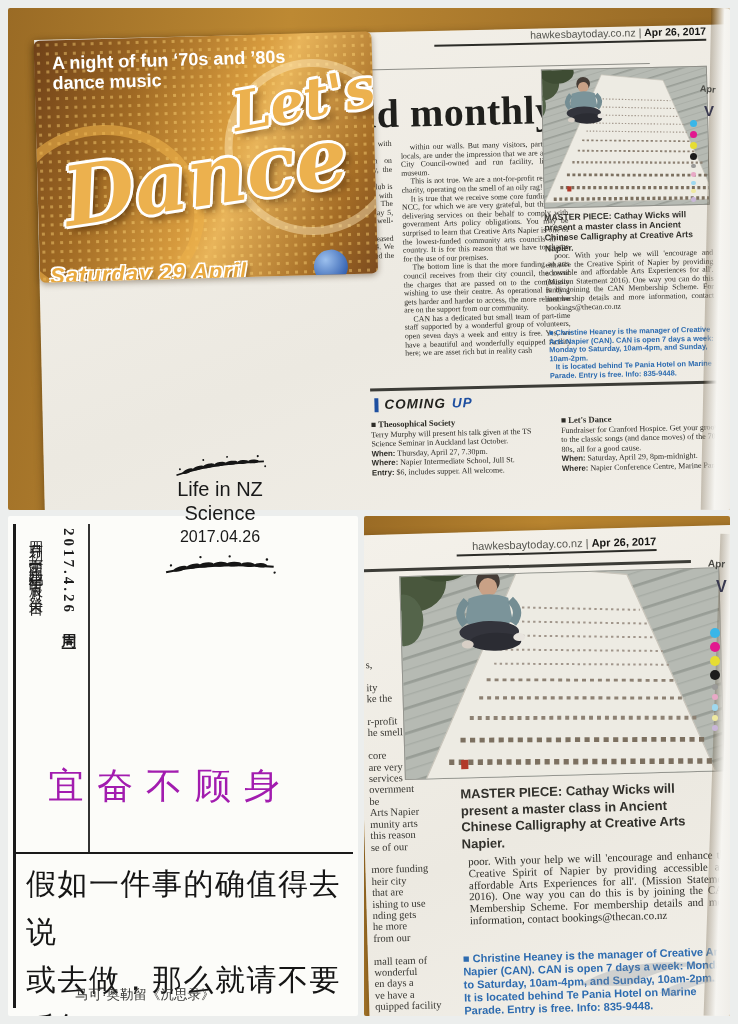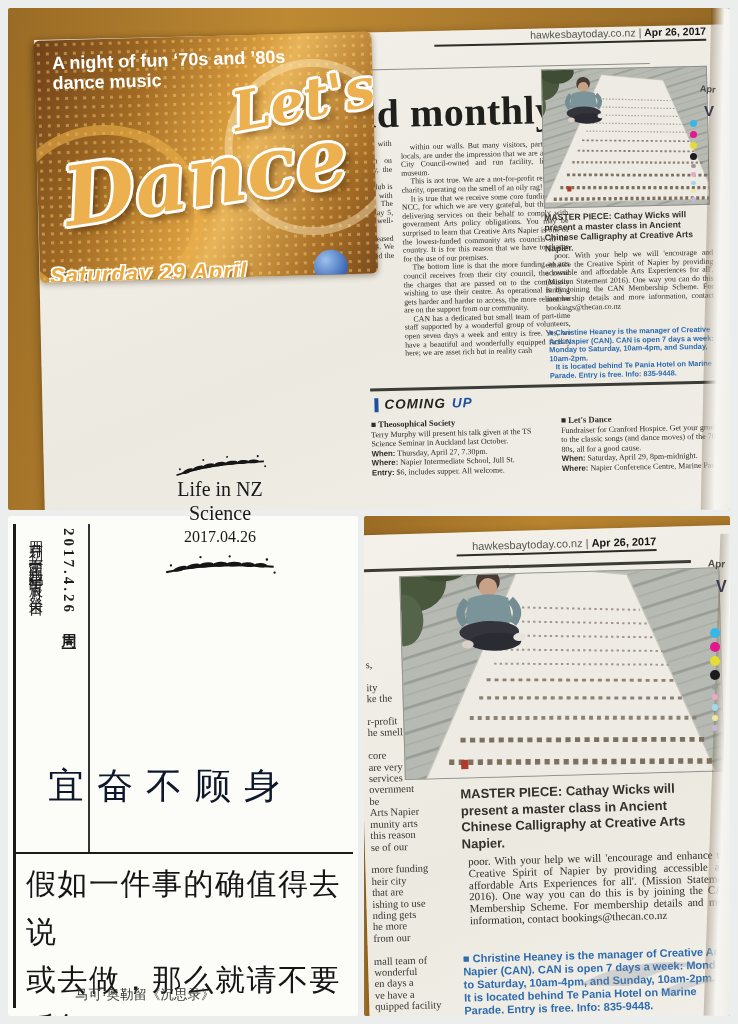--- a/index.html
+++ b/index.html
@@ -108,27 +108,27 @@
   
   .cal-line{position:absolute;background:#1a1a1a;}
   #cal-left-line{left:5px;top:8px;width:3px;height:484px;}
   #cal-v-line{left:80px;top:8px;width:1.5px;height:328px;background:#333;}
   #cal-h-line{left:5px;top:336px;width:340px;height:2px;}
   .vtext{position:absolute;writing-mode:vertical-rl;text-orientation:mixed;color:#1d1d1d;}
   #cal-lunar{left:13px;top:14px;height:322px;width:24px;font-size:14.5px;letter-spacing:3px;}
   #cal-date{left:44px;top:12px;height:310px;width:26px;font-size:15px;font-weight:bold;letter-spacing:3px;}
   #day-number{left:25px;top:46px;width:330px;text-align:center;font-family:"DejaVu Serif",serif;
       font-weight:bold;font-size:190px;line-height:.9;color:#101010;letter-spacing:-8px;}
-  #advice{left:40px;top:246px;width:318px;font-size:36px;letter-spacing:13px;color:#0f172a;}
+  #advice{left:40px;top:246px;width:318px;font-size:36px;letter-spacing:13px;color:#a21caf;}
   #quote{left:18px;top:344px;width:330px;font-size:30px;line-height:1.6;letter-spacing:1.5px;color:#151515;}
   #attribution{left:22px;top:470px;font-size:13.5px;color:#3a3a38;margin-left:45px;}
 
   
   #overlay{position:absolute;left:110px;top:454px;width:220px;text-align:center;color:#191919;
-      font-family:Liberation Serif, serif;z-index:40;}
+      font-family:Liberation Sans, sans-serif;z-index:40;}
   #overlay .l{font-size:20px;line-height:24px;}
   #overlay .l3{font-size:16px;}
   .laurel{display:block;margin:0 auto;}
 </style>
 </head>
 <body>
 
 <svg width="0" height="0" style="position:absolute">
   <defs>
     <pattern id="planks" width="16" height="12" patternUnits="userSpaceOnUse" patternTransform="rotate(-16)">

